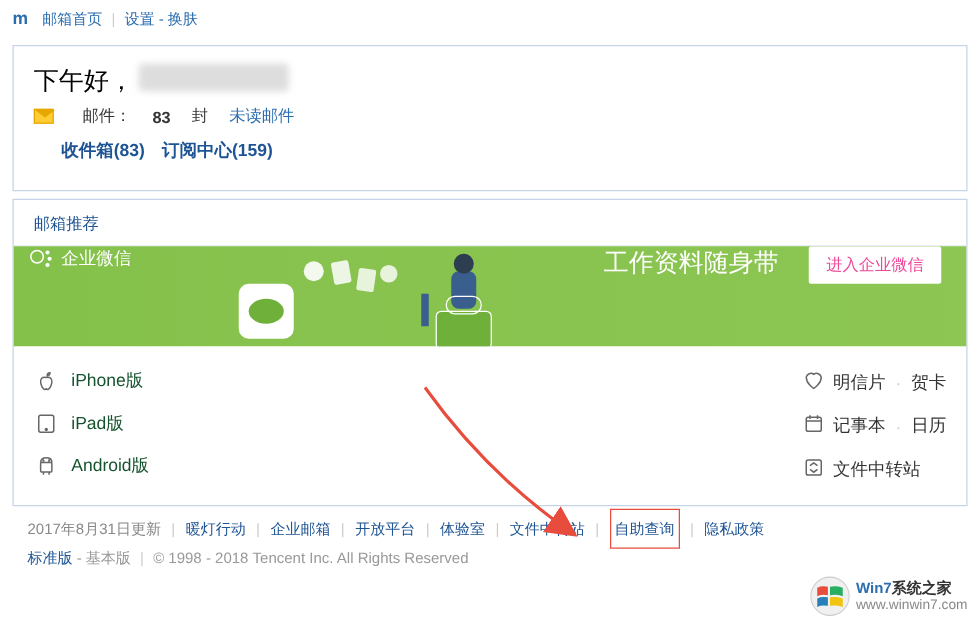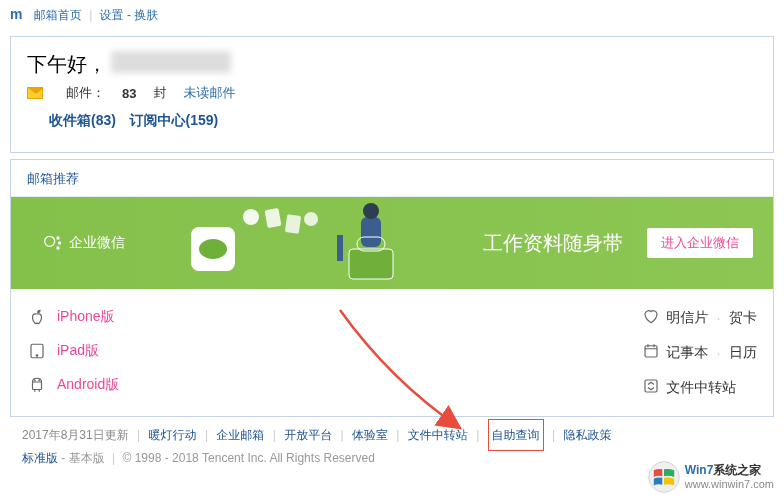--- a/index.html
+++ b/index.html
@@ -20,31 +20,31 @@
 .mail-line .envelope::before { content: ''; position: absolute; top: 0; left: 0; border-left: 8px solid transparent; border-right: 8px solid transparent; border-top: 6px solid #e6a800; }
 .mail-line b { font-weight: bold; }
 .mail-line .unread { color: #2b6daf; cursor: pointer; }
 
 .folder-links { padding-left: 22px; margin-bottom: 12px; }
 .folder-links a { color: #1e5494; font-weight: bold; text-decoration: none; font-size: 14px; margin-right: 10px; }
 
 .recommend-card { margin: 6px 10px 0 10px; border: 1px solid #c5d4e6; background: #fff; }
 .rec-header { padding: 10px 16px 8px 16px; color: #1e5494; font-size: 13px; border-bottom: 1px solid #e8eef5; }
 
-.banner { background: #8bc34a; background: linear-gradient(to right, #84c14b, #8dc653); height: 92px; margin: 0; position: relative; display: flex; align-items: center; padding: 0 32px; overflow: hidden; }
+.banner { background: #8bc34a; background: linear-gradient(to right, #84c14b, #8dc653); height: 80px; margin: 0; position: relative; display: flex; align-items: flex-start; padding: 0 12px; overflow: hidden; }
 .banner .wework { display: flex; align-items: center; color: #fff; font-size: 14px; }
 .banner .wework-icon { width: 20px; height: 20px; margin-right: 6px; }
 .banner .illus { position: absolute; left: 150px; top: 0; height: 84px; display: flex; align-items: flex-end; }
 .banner .slogan { position: absolute; right: 150px; color: #fff; font-size: 20px; font-weight: 500; }
 .banner .enter-btn { position: absolute; right: 20px; background: #fff; color: #ec4899; padding: 6px 14px; font-size: 13px; border-radius: 2px; cursor: pointer; }
 
 .platform-row { display: flex; justify-content: space-between; padding: 8px 16px; }
 .platform-left { display: flex; flex-direction: column; gap: 14px; padding: 10px 0; }
 .platform-right { display: flex; flex-direction: column; gap: 14px; padding: 10px 0; text-align: left; }
-.plat-item { display: flex; align-items: center; gap: 10px; color: #ec4899; font-size: 14px; cursor: pointer; }
+.plat-item { display: flex; align-items: center; gap: 10px; color: #14532d; font-size: 14px; cursor: pointer; }
 .plat-item .icon { width: 20px; height: 20px; display: flex; align-items: center; justify-content: center; color: #666; }
 .plat-right-item { display: flex; align-items: center; gap: 6px; color: #333; font-size: 14px; cursor: pointer; }
 .plat-right-item .sep2 { color: #ccc; margin: 0 2px; }
 
 .footer { margin: 10px 10px 0 22px; font-size: 12px; color: #888; }
 .footer .links a { color: #1e5494; text-decoration: none; }
 .footer .links .sep { color: #ccc; margin: 0 5px; }
 .footer .highlight-box { border: 1px solid #e74c3c; padding: 8px 3px; }
 .footer .copyright { margin-top: 6px; color: #999; }
 .footer .copyright a { color: #1e5494; text-decoration: none; }

